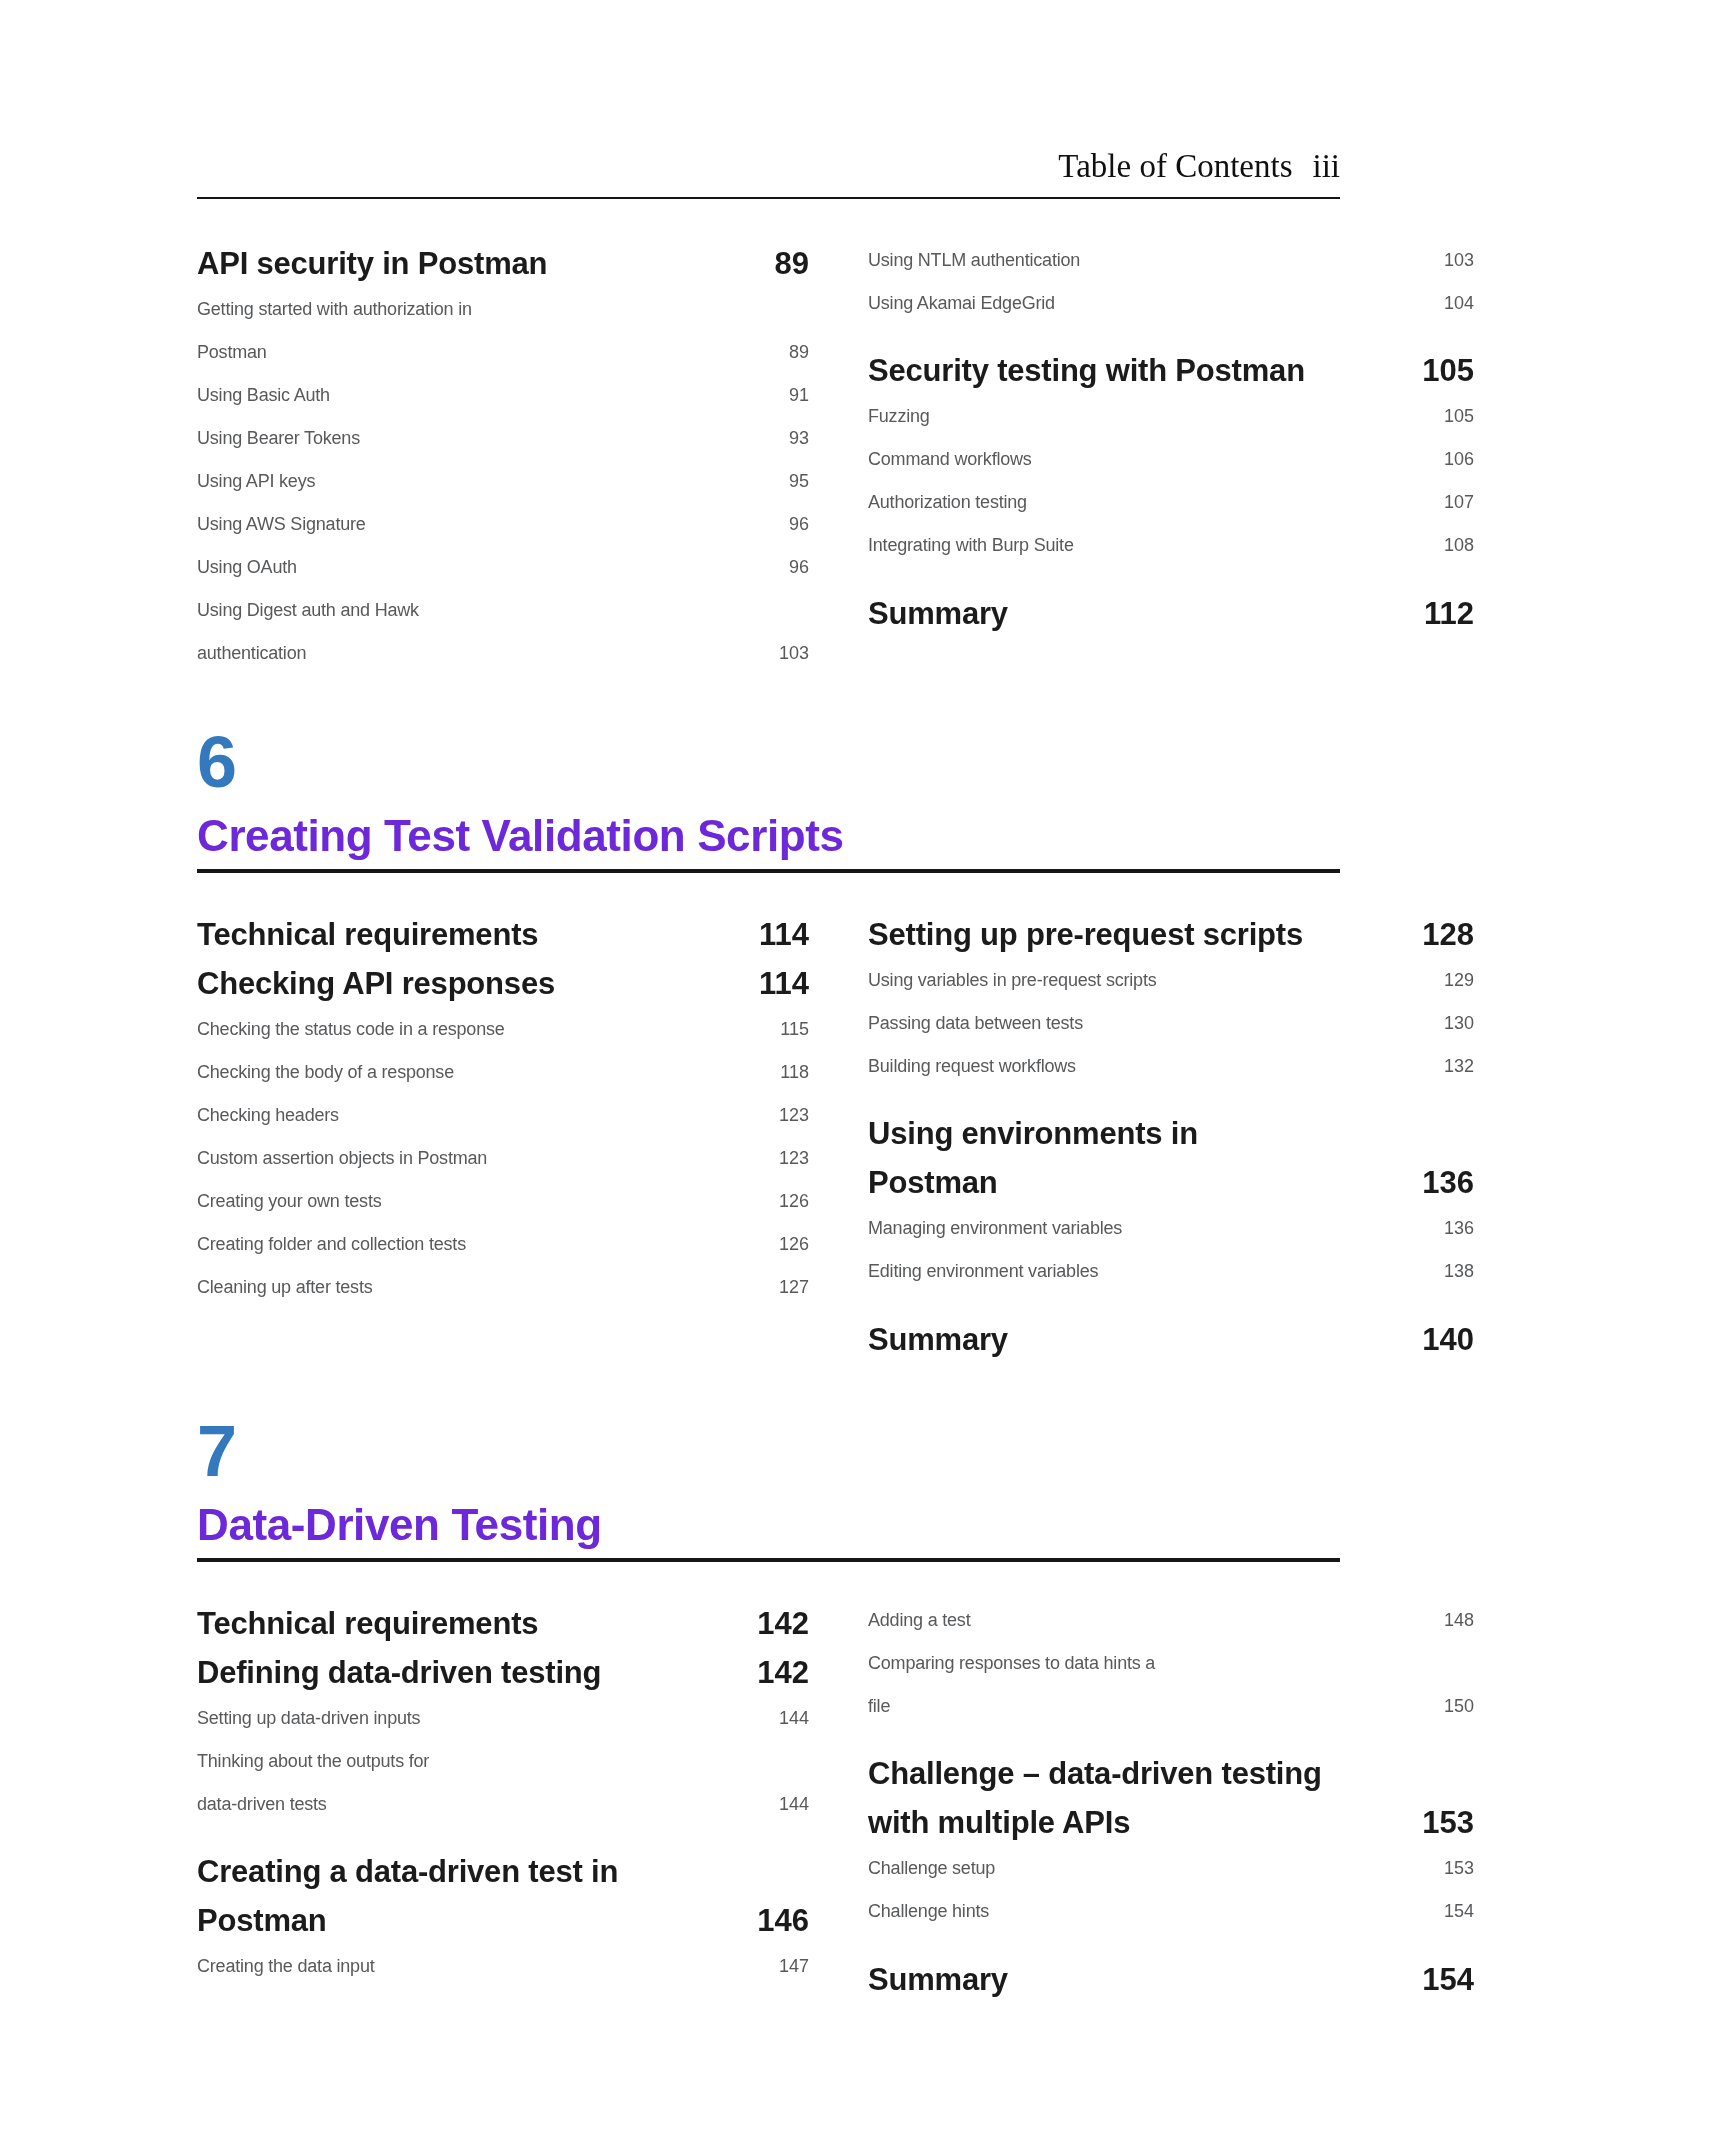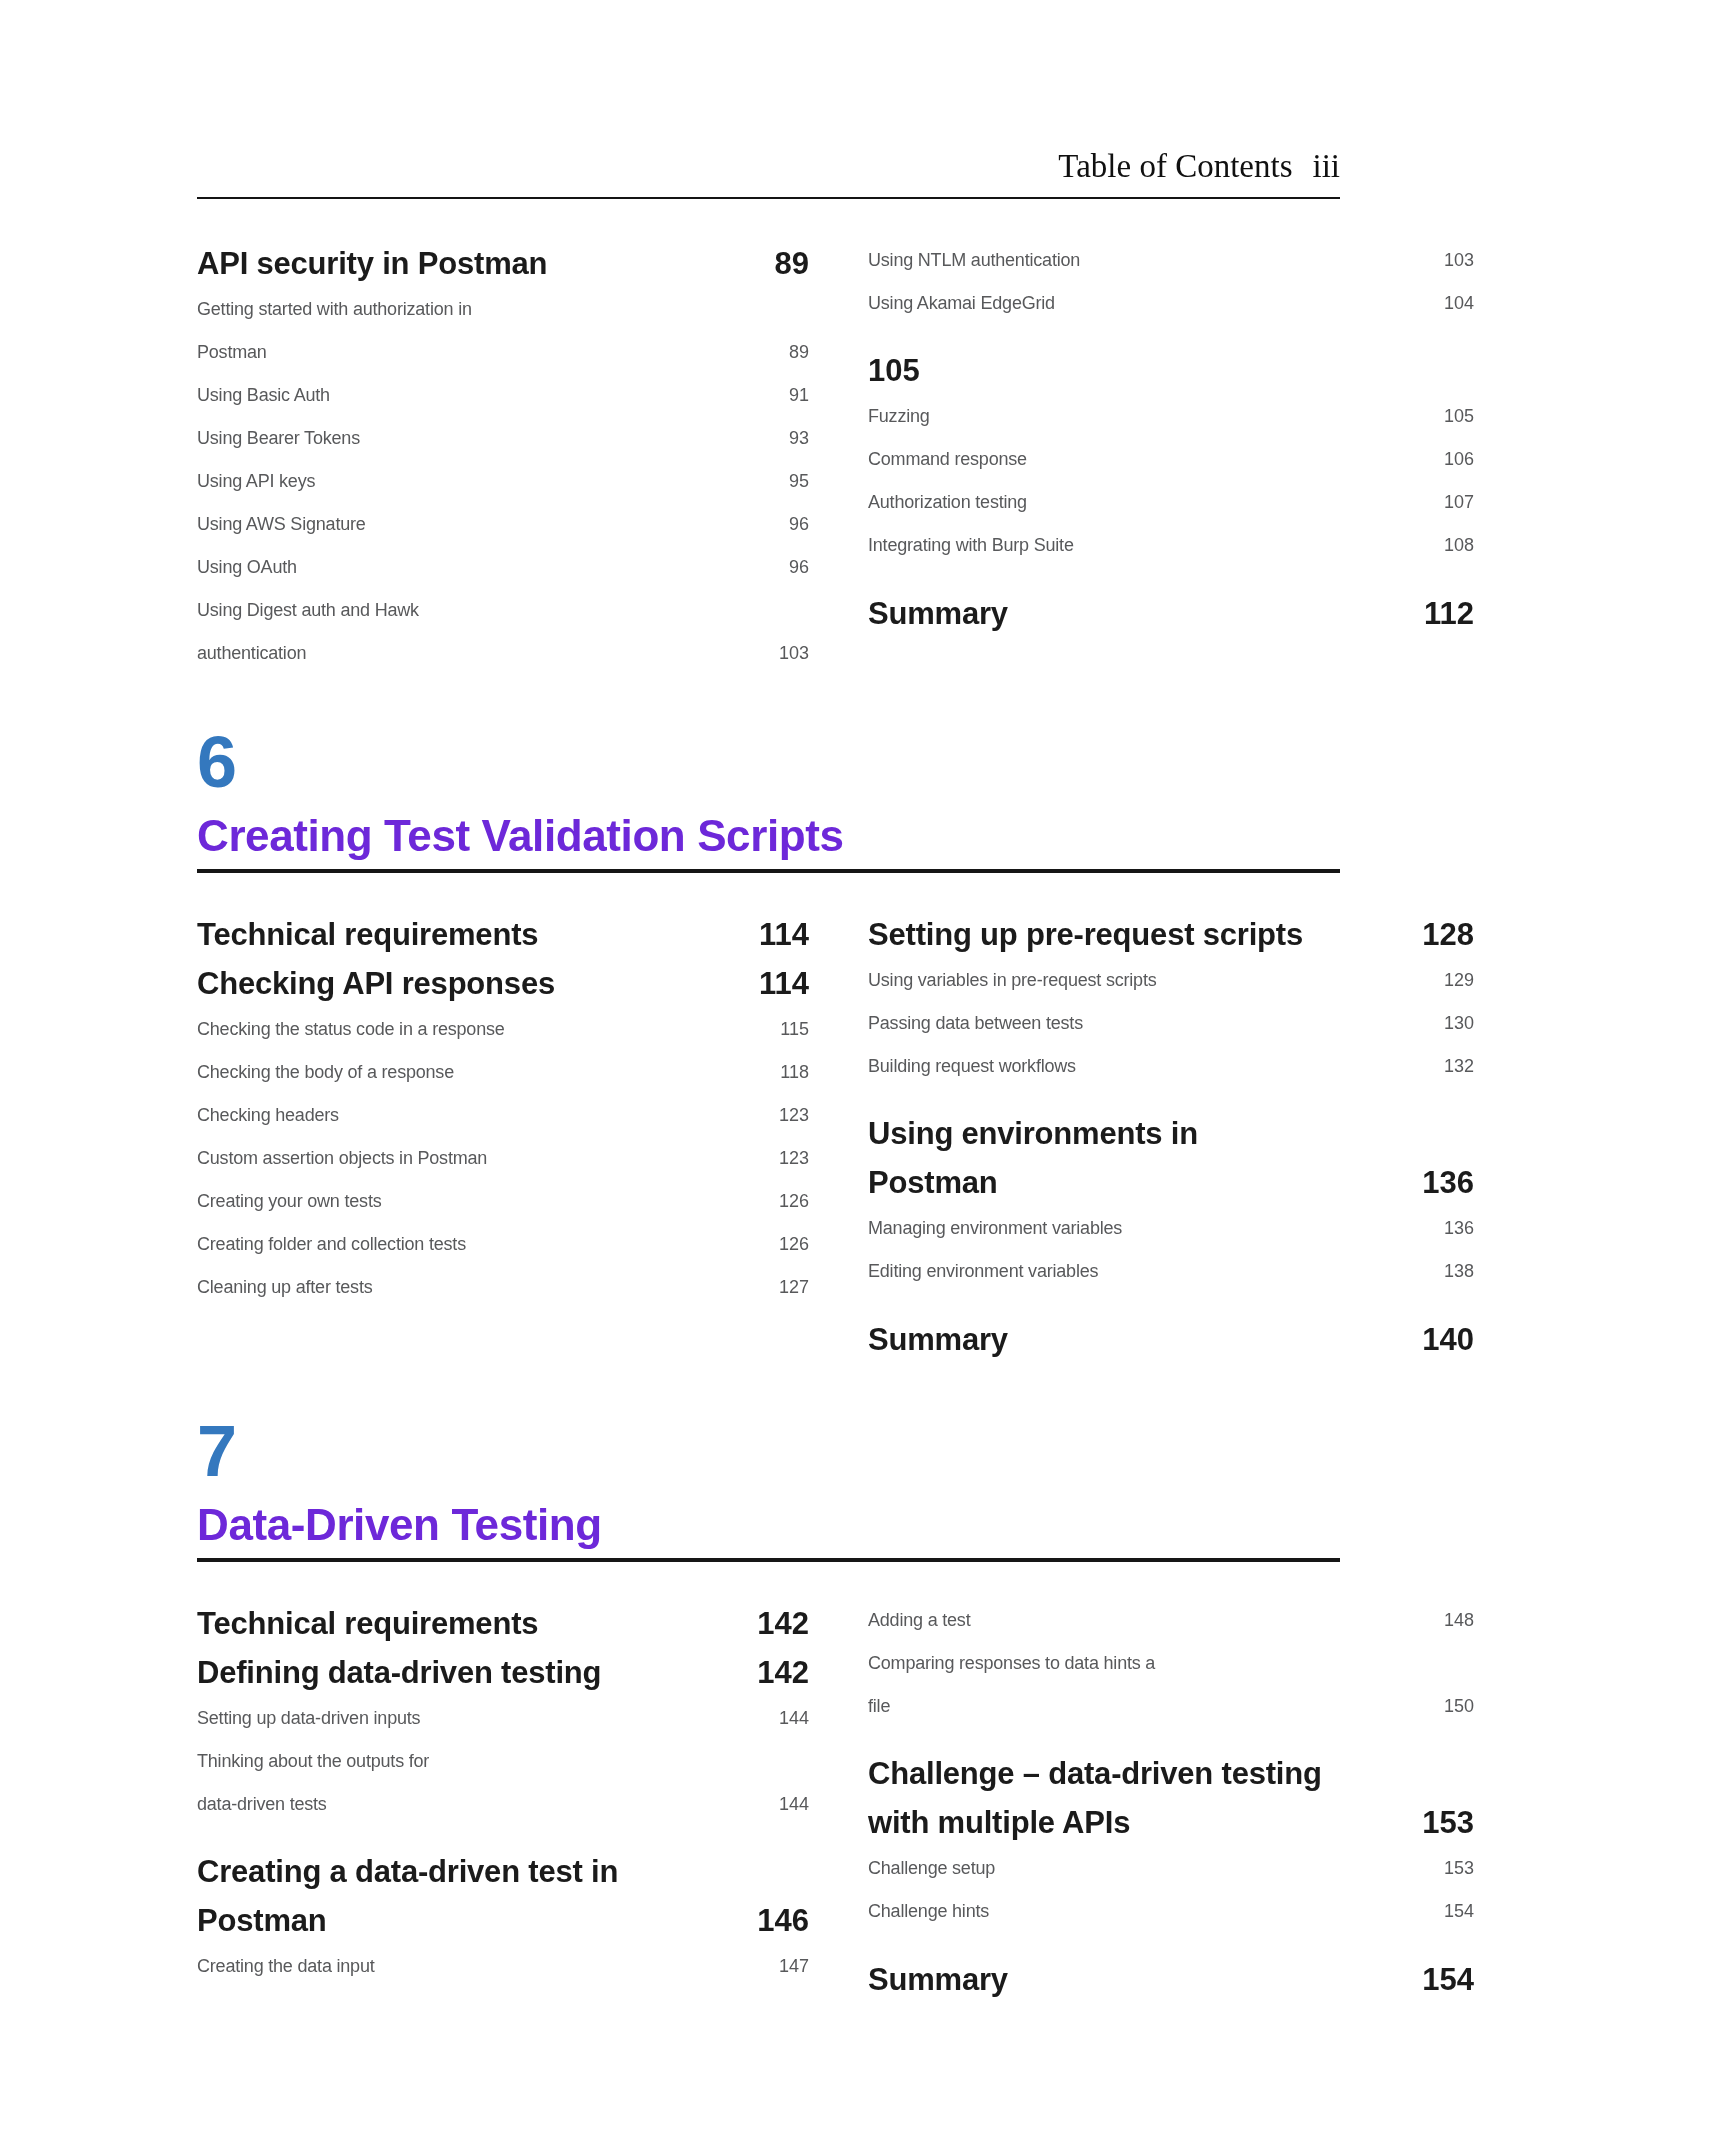--- a/index.html
+++ b/index.html
@@ -138,28 +138,29 @@
     <div class="col">
       <div class="entry s">
           <span class="t">Using NTLM authentication</span>
           <span class="p">103</span>
         </div>
       <div class="entry s">
           <span class="t">Using Akamai EdgeGrid</span>
           <span class="p">104</span>
         </div>
       <div class="entry h">
+          <span class="t">Security testing with Postman</span>
           <span class="p">105</span>
         </div>
       <div class="entry s">
           <span class="t">Fuzzing</span>
           <span class="p">105</span>
         </div>
       <div class="entry s">
-          <span class="t">Command response</span>
+          <span class="t">Command workflows</span>
           <span class="p">106</span>
         </div>
       <div class="entry s">
           <span class="t">Authorization testing</span>
           <span class="p">107</span>
         </div>
       <div class="entry s">
           <span class="t">Integrating with Burp Suite</span>
           <span class="p">108</span>
         </div>

